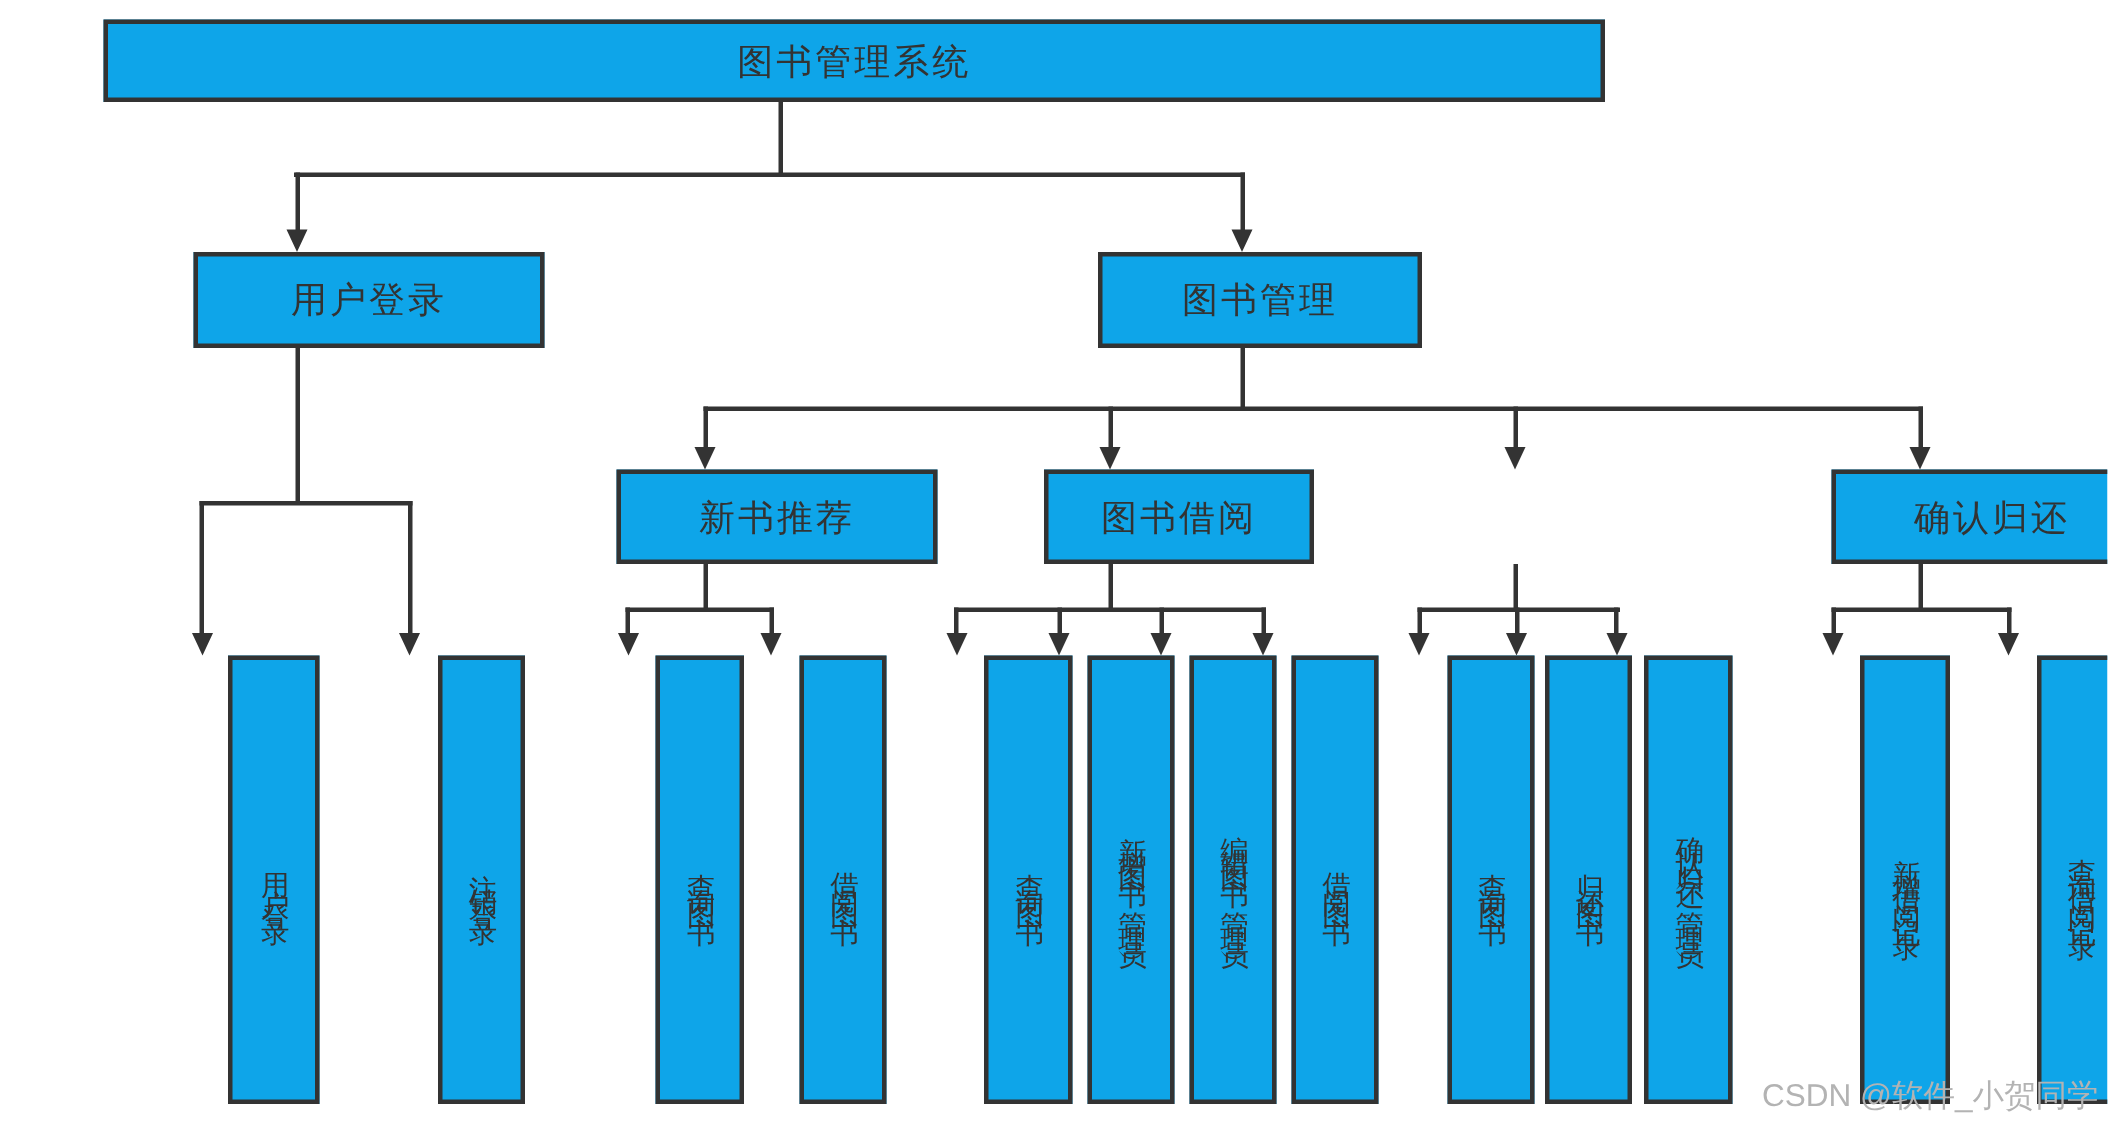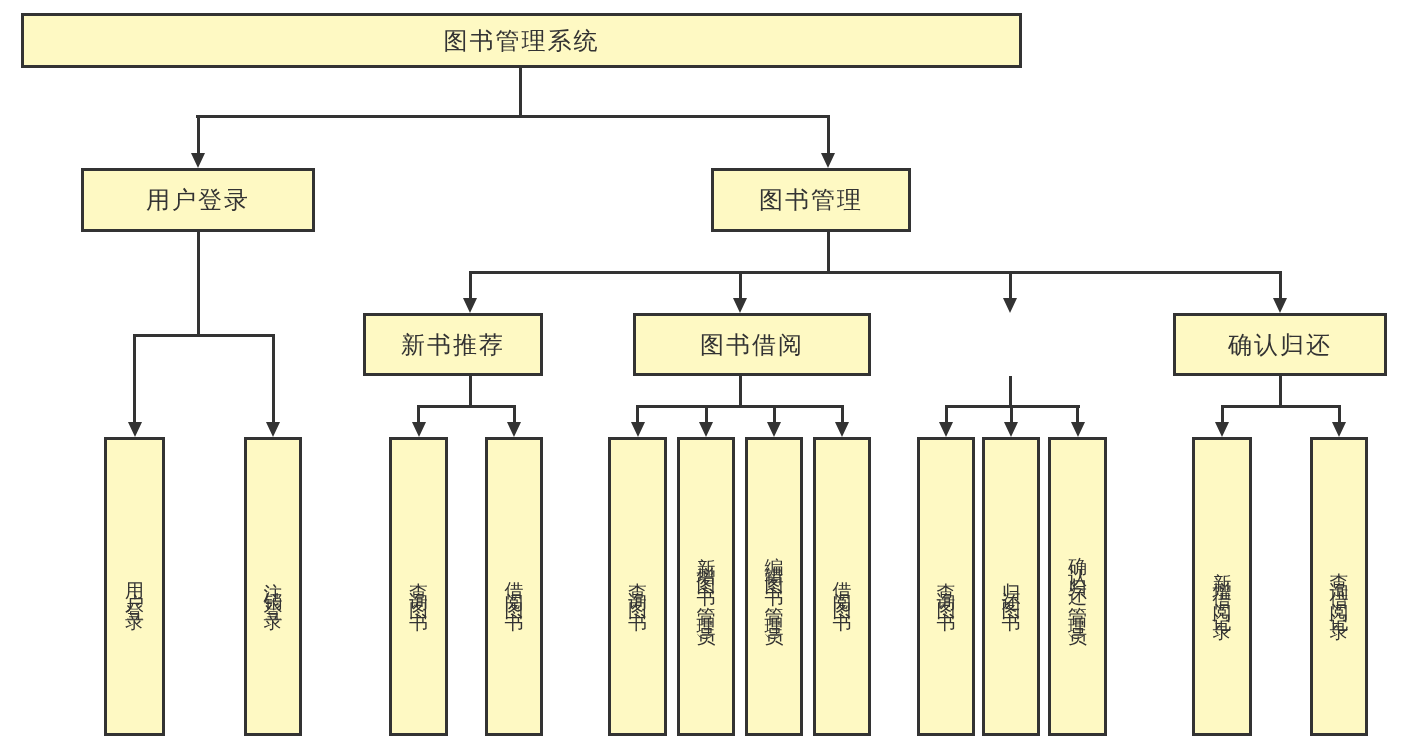--- a/index.html
+++ b/index.html
@@ -1,23 +1,24 @@
 <!DOCTYPE html>
 <html><head>
 <meta charset="utf-8">
 <style>
   html,body{margin:0;padding:0;background:#ffffff;}
   .canvas{
     position:relative;width:1405px;height:747px;background:#ffffff;
     font-family:"Liberation Sans", sans-serif;overflow:hidden;
   }
   .node{
-    position:absolute;background:#fef9c3;border:3px solid #333333;
+    position:absolute;background:#0ea5e9;border:3px solid #333333;
     box-sizing:border-box;display:flex;align-items:center;justify-content:center;
     color:#333333;
+    margin-left:48px;
   }
   .hnode .label{font-size:24px;letter-spacing:2px;white-space:nowrap;}
   .leaf .vtext{
     writing-mode:vertical-rl;text-orientation:mixed;
     font-size:19px;letter-spacing:10px;line-height:1.15;white-space:nowrap;
   }
   .vl{position:absolute;width:3px;background:#333333;}
   .hl{position:absolute;height:3px;background:#333333;}
   .arrow{
     position:absolute;width:0;height:0;
@@ -93,28 +94,28 @@
   <div class="arrow" style="left:1215px;top:422px"></div>
   <div class="arrow" style="left:1332px;top:422px"></div>
 
   <div class="node hnode" style="left:21px;top:13px;width:1001px;height:55px">
     <span class="label">图书管理系统</span>
   </div>
 
   <div class="node hnode" style="left:81px;top:168px;width:234px;height:64px">
     <span class="label">用户登录</span>
   </div>
-  <div class="node hnode" style="left:711px;top:168px;width:200px;height:64px">
+  <div class="node hnode" style="left:684px;top:168px;width:216px;height:64px">
     <span class="label">图书管理</span>
   </div>
 
-  <div class="node hnode" style="left:363px;top:313px;width:180px;height:63px">
+  <div class="node hnode" style="left:363px;top:313px;width:214px;height:63px">
     <span class="label">新书推荐</span>
   </div>
-  <div class="node hnode" style="left:633px;top:313px;width:238px;height:63px">
+  <div class="node hnode" style="left:648px;top:313px;width:180px;height:63px">
     <span class="label">图书借阅</span>
   </div>
   <div class="node hnode" style="left:1173px;top:313px;width:214px;height:63px">
     <span class="label">确认归还</span>
   </div>
 
   <div class="node leaf" style="left:104px;top:437px;width:61px;height:299px">
     <span class="vtext">用户登录</span>
   </div>
   <div class="node leaf" style="left:244px;top:437px;width:58px;height:299px">
@@ -151,14 +152,15 @@
     <span class="vtext">确认归还（管理员）</span>
   </div>
 
   <div class="node leaf" style="left:1192px;top:437px;width:60px;height:299px">
     <span class="vtext">新增借阅记录</span>
   </div>
   <div class="node leaf" style="left:1310px;top:437px;width:58px;height:299px">
     <span class="vtext">查询借阅记录</span>
   </div>
 
+  <div class="watermark">CSDN @软件_小贺同学</div>
 
 </div>
 
 </body></html>

